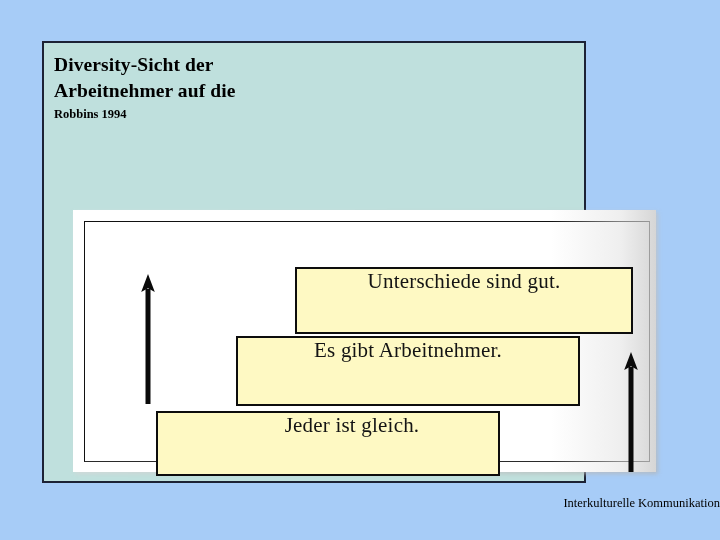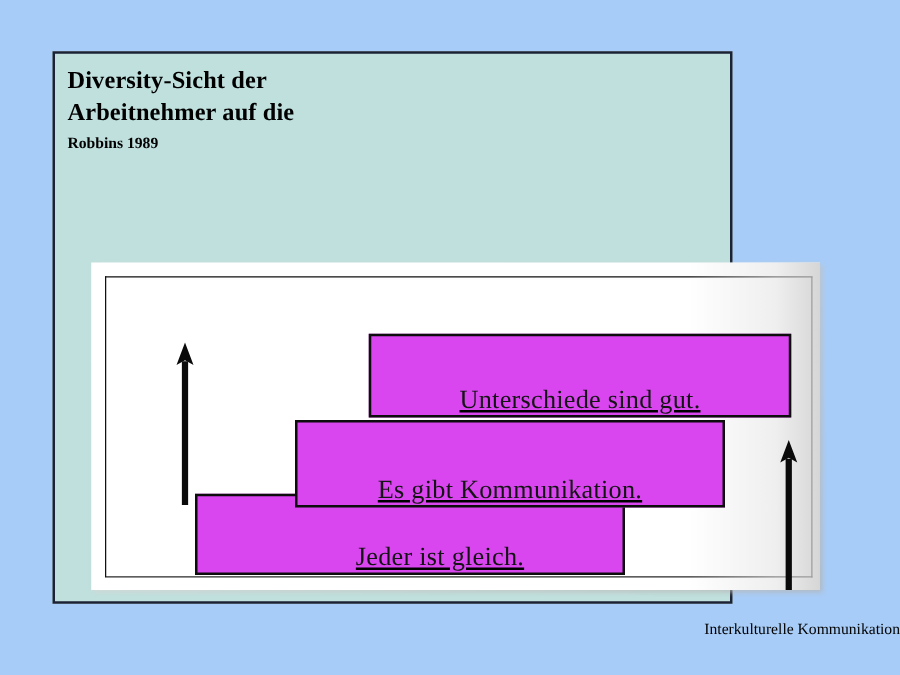--- a/index.html
+++ b/index.html
@@ -98,39 +98,38 @@
         rgba(255,255,255,0) 0%,
         rgba(255,255,255,0) 82%,
         rgba(225,225,225,.55) 94%,
         rgba(200,200,200,.75) 100%);
     pointer-events: none;
   }
 
   
   .stmt-box {
     position: absolute;
-    background: #d946ef;
+    background: #fef9c3;
     border: 2px solid #0d0d0d;
     box-sizing: border-box;
     display: flex;
-    align-items: flex-end;
+    align-items: flex-start;
     justify-content: center;
-    text-decoration: underline;
   }
   .stmt-text {
     font-family: "Liberation Serif", serif;
     font-size: 21px;
     color: #141414;
     letter-spacing: .2px;
     white-space: nowrap;
   }
 
   #box-top    { left: 222px; top: 57px;  width: 338px; height: 67px;  z-index: 4; }
   #box-middle { left: 163px; top: 126px; width: 344px; height: 70px;  z-index: 3; }
-  #box-bottom { left:  83px; top: 185px; width: 344px; height: 65px;  z-index: 2; padding-left: 48px; }
+  #box-bottom { left:  83px; top: 201px; width: 344px; height: 65px;  z-index: 2; padding-left: 48px; }
 
   
   .arrow {
     position: absolute;
     z-index: 5;
   }
 
   
   #footer {
     position: absolute;
@@ -146,21 +145,21 @@
 </head>
 <body>
 
 <div id="slide">
 
   <div id="content-panel">
 
     <div id="title-block">
       <div class="title-line">Diversity-Sicht der</div>
       <div class="title-line">Arbeitnehmer auf die</div>
-      <div id="subtitle">Robbins 1989</div>
+      <div id="subtitle">Robbins 1994</div>
     </div>
 
     <div id="figure-shadow"></div>
 
     <div id="figure-sheet">
 
       <div id="figure-frame"></div>
 
       <svg class="arrow" style="left:64px; top:62px;" width="22" height="132" viewBox="0 0 22 132">
         <path d="M11 132 L11 17" stroke="#0a0a0a" stroke-width="5" fill="none"></path>
@@ -170,21 +169,21 @@
       <svg class="arrow" style="left:547px; top:140px;" width="22" height="122" viewBox="0 0 22 122">
         <path d="M11 122 L11 17" stroke="#0a0a0a" stroke-width="5" fill="none"></path>
         <path d="M11 2 L4.2 20 L11 16.2 L17.8 20 Z" fill="#0a0a0a"></path>
       </svg>
 
       <div class="stmt-box" id="box-top">
         <span class="stmt-text">Unterschiede sind gut.</span>
       </div>
 
       <div class="stmt-box" id="box-middle">
-        <span class="stmt-text">Es gibt Kommunikation.</span>
+        <span class="stmt-text">Es gibt Arbeitnehmer.</span>
       </div>
 
       <div class="stmt-box" id="box-bottom">
         <span class="stmt-text">Jeder ist gleich.</span>
       </div>
 
       <div id="figure-tint"></div>
     </div>
 
   </div>

